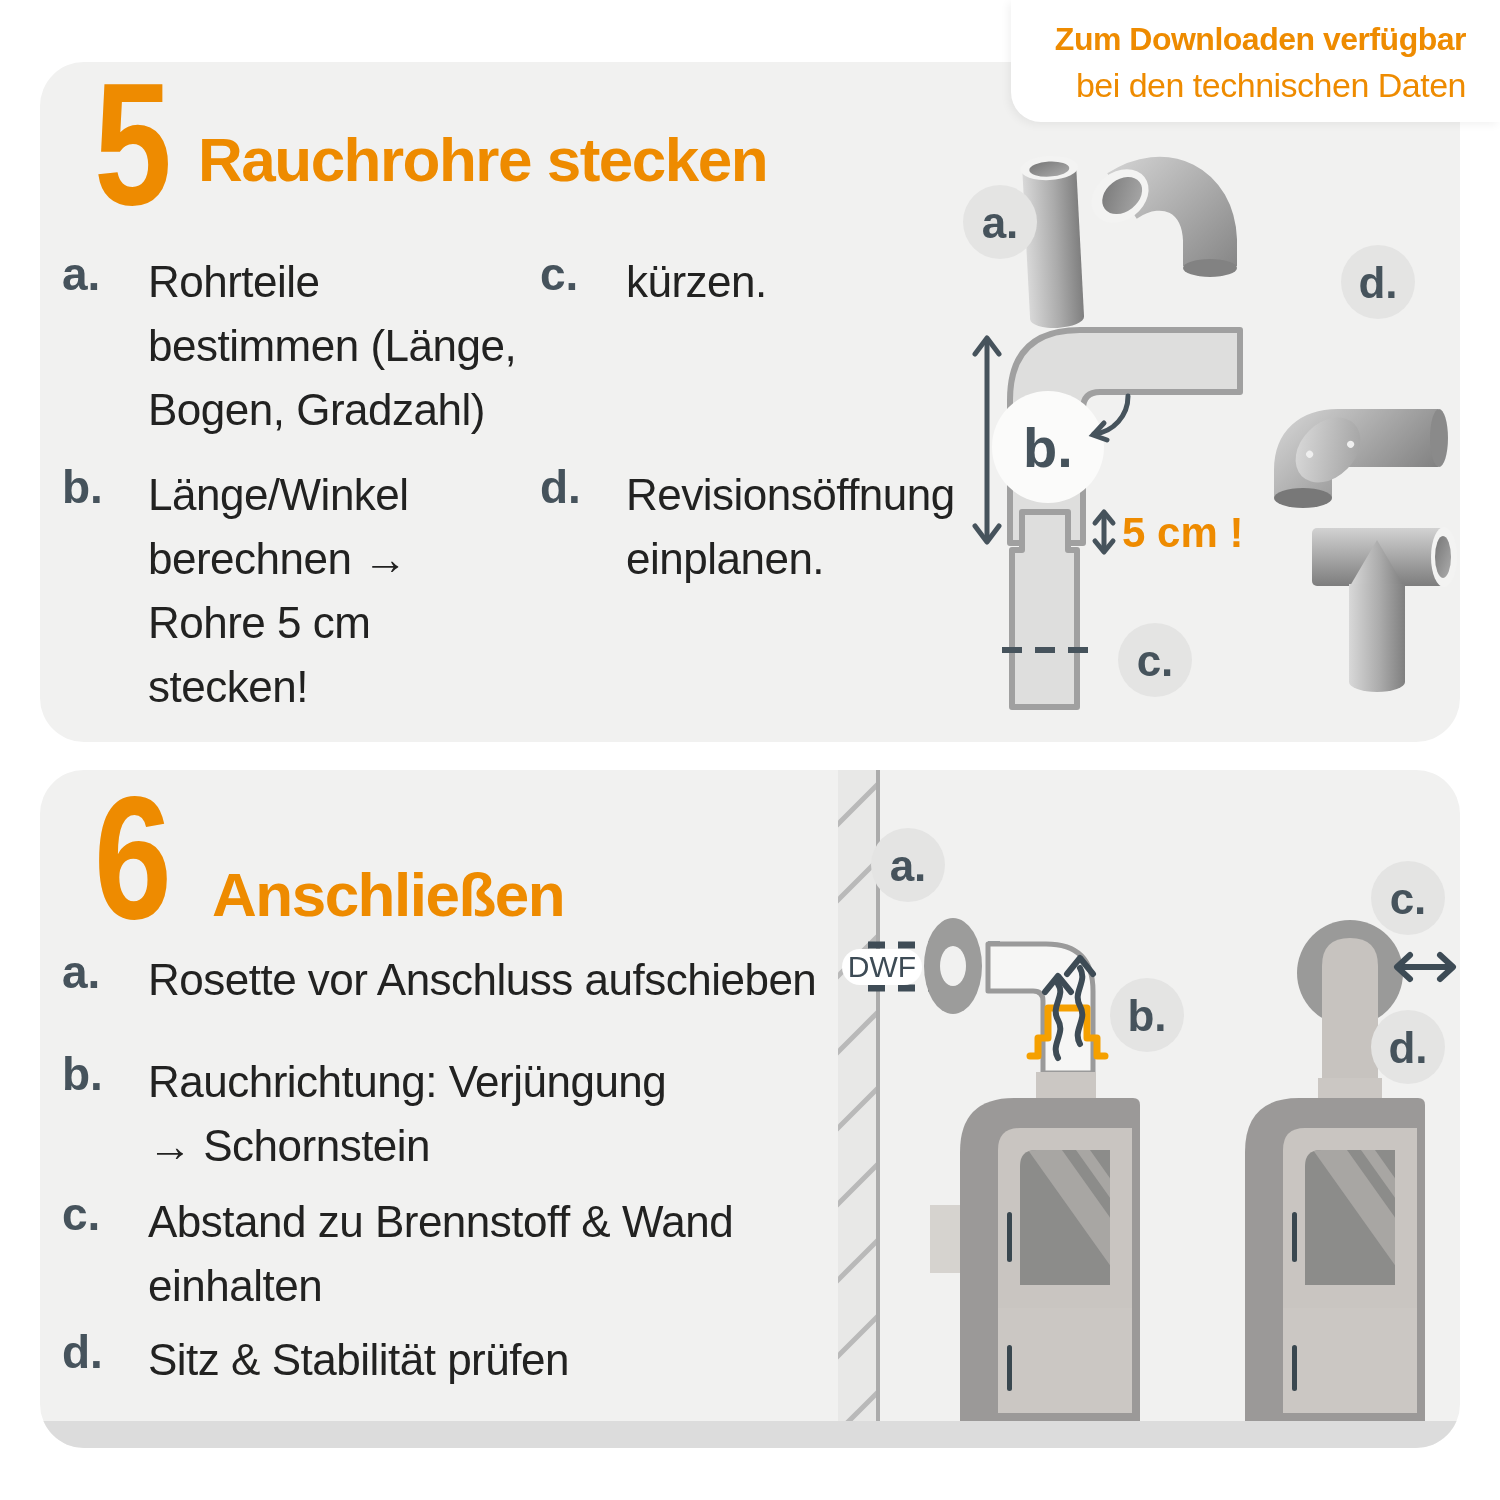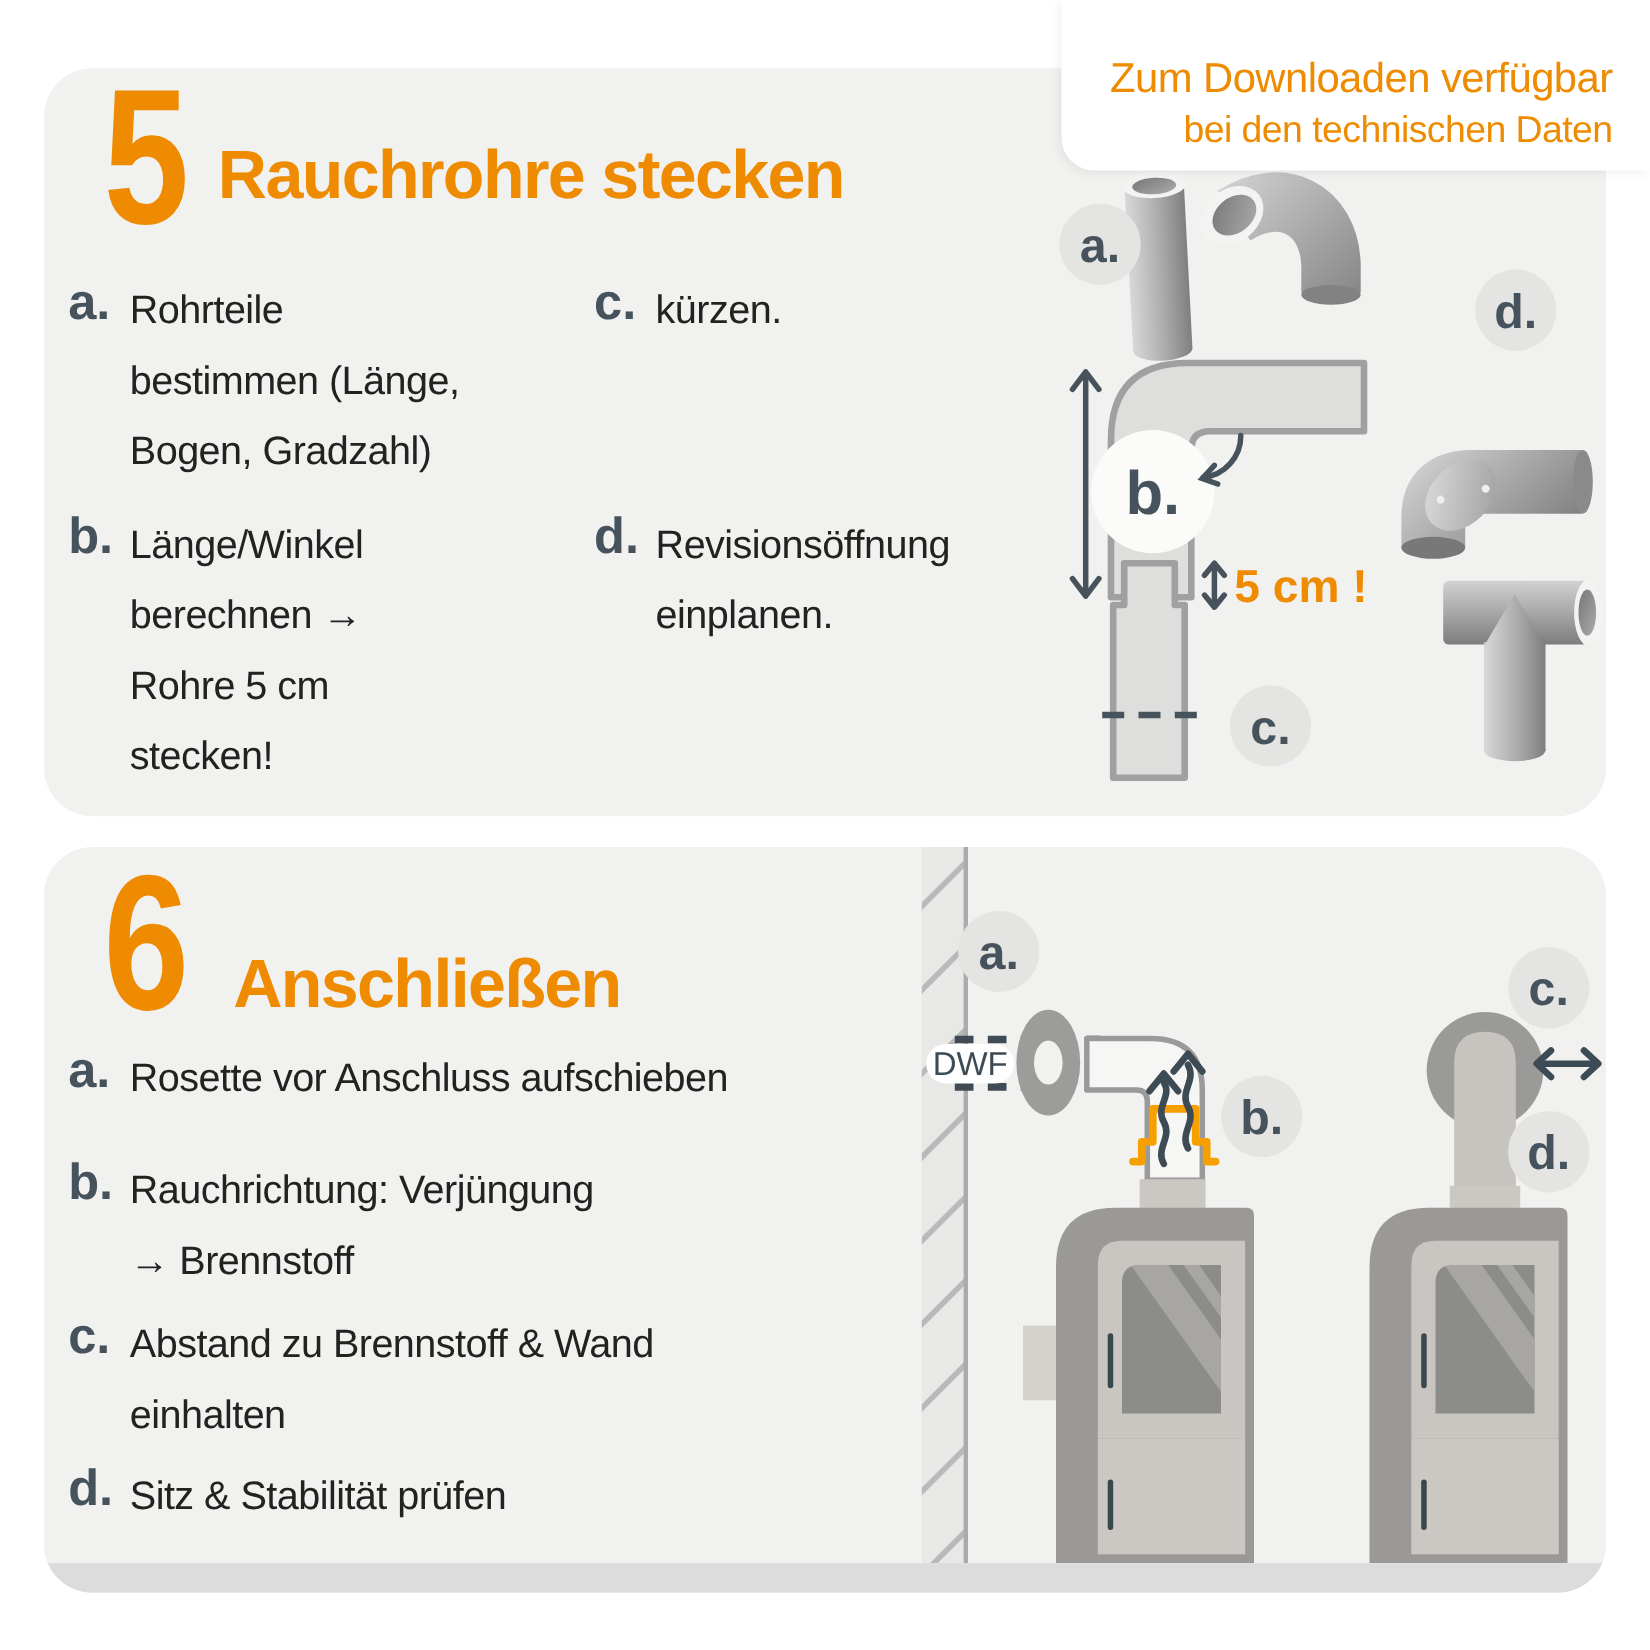--- a/index.html
+++ b/index.html
@@ -5,29 +5,29 @@
   html,body{margin:0;padding:0;background:#fff;}
   .page{position:relative;width:1500px;height:1500px;background:#ffffff;overflow:hidden;
         font-family:"Liberation Sans",sans-serif;}
   .panel{position:absolute;left:40px;width:1420px;background:#F1F1F0;border-radius:44px;}
   #panel5{top:62px;height:680px;}
   #panel6{top:770px;height:678px;overflow:hidden;}
   .floor{position:absolute;left:0;right:0;bottom:0;height:27px;background:#DCDCDC;}
   .banner{position:absolute;top:0;right:0;z-index:30;background:#ffffff;
           border-bottom-left-radius:30px;padding:16px 34px 14px 44px;text-align:right;
           color:#EE8B00;box-shadow:-3px 3px 8px rgba(0,0,0,.05);}
-  .banner .b1{font-weight:normal;font-size:38px;line-height:46px;letter-spacing:-0.5px;margin-top:33px;}
+  .banner .b1{font-weight:bold;font-size:32px;line-height:46px;letter-spacing:-0.5px;}
   .banner .b2{font-weight:normal;font-size:34px;line-height:46px;letter-spacing:-0.5px;}
   .big-num{position:absolute;color:#EE8B00;font-weight:bold;font-size:175px;line-height:1;
            transform:scaleX(.8);transform-origin:left top;}
   .sec-title{position:absolute;color:#EE8B00;font-weight:bold;font-size:62px;line-height:1;
              letter-spacing:-1.5px;}
   .item{position:absolute;color:#222221;}
   .item .lbl{position:absolute;left:0;top:-3px;font-weight:bold;font-size:46px;color:#46535C;}
-  .item .lines{margin-left:56px;font-size:36px;line-height:64px;letter-spacing:-0.5px;}
+  .item .lines{margin-left:86px;font-size:44px;line-height:64px;letter-spacing:-0.5px;}
   svg{position:absolute;display:block;}
   svg text{font-family:"Liberation Sans",sans-serif;}
   .marker-txt{font-weight:bold;fill:#46535C;}
 </style>
 </head>
 <body>
 
 <div class="page">
 
   <div class="panel" id="panel5"></div>
@@ -75,21 +75,21 @@
   <div class="item" style="left:62px;top:948px;width:760px;">
     <span class="lbl">a.</span>
     <div class="lines">
       <div>Rosette vor Anschluss aufschieben</div>
     </div>
   </div>
   <div class="item" style="left:62px;top:1050px;width:760px;">
     <span class="lbl">b.</span>
     <div class="lines">
       <div>Rauchrichtung: Verjüngung</div>
-      <div>→ Brennstoff</div>
+      <div>→ Schornstein</div>
     </div>
   </div>
   <div class="item" style="left:62px;top:1190px;width:760px;">
     <span class="lbl">c.</span>
     <div class="lines">
       <div>Abstand zu Brennstoff &amp; Wand</div>
       <div>einhalten</div>
     </div>
   </div>
   <div class="item" style="left:62px;top:1328px;width:760px;">

